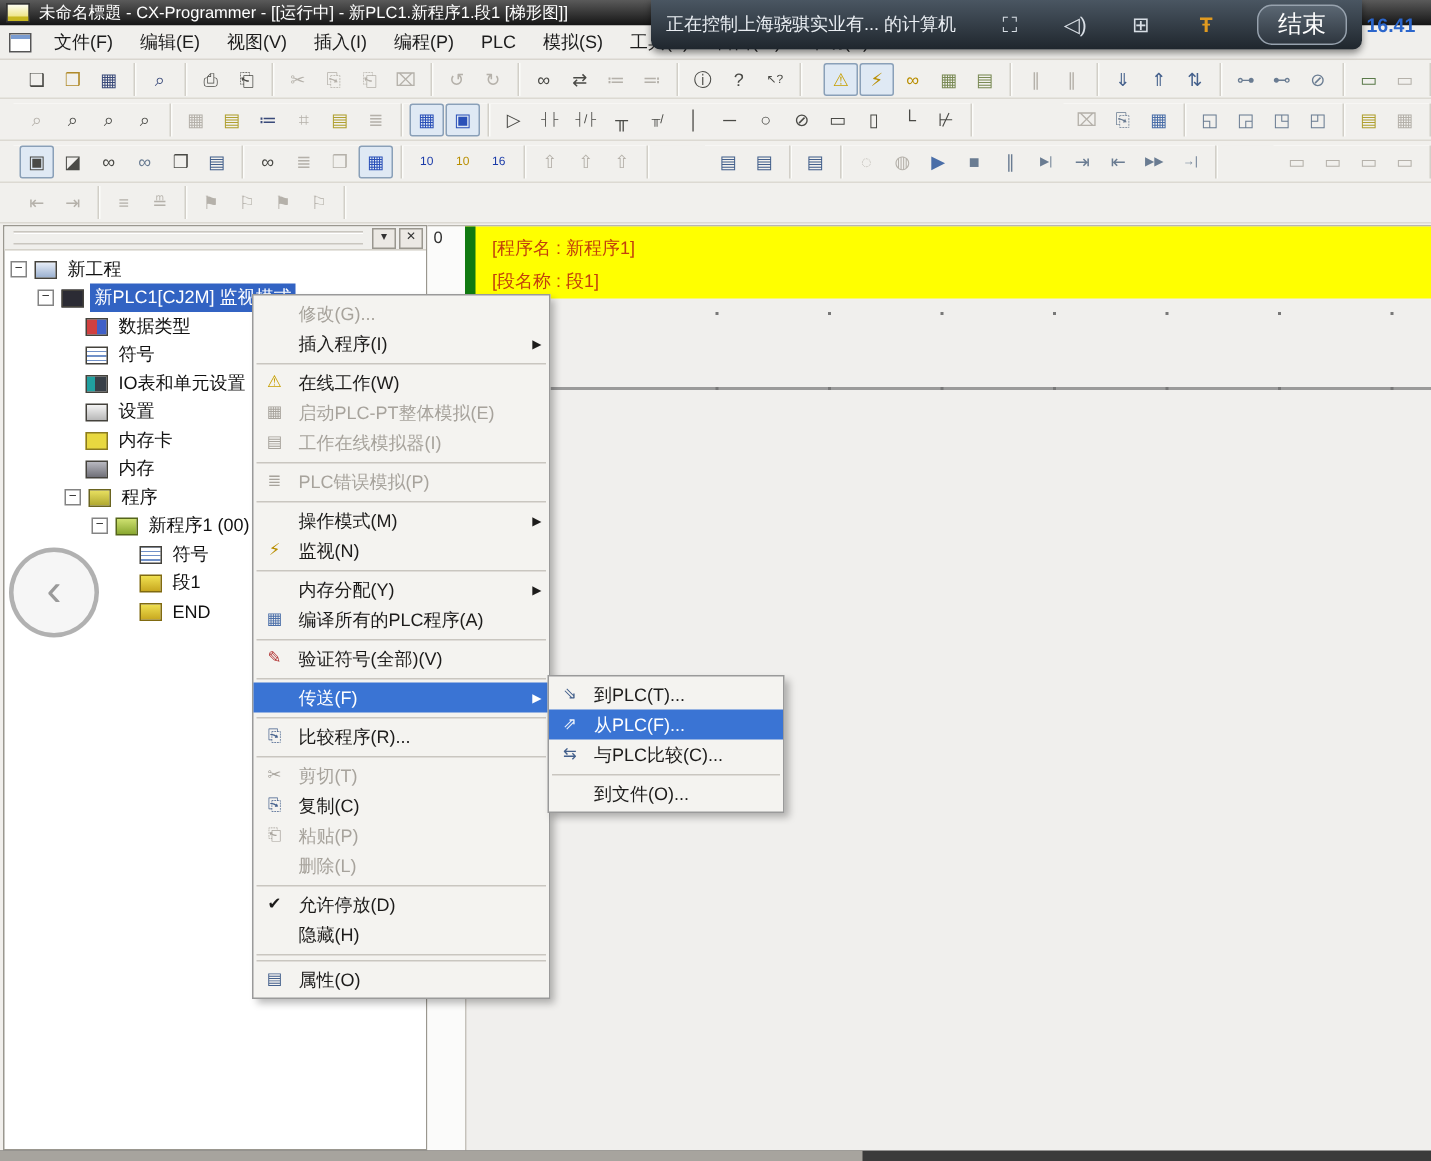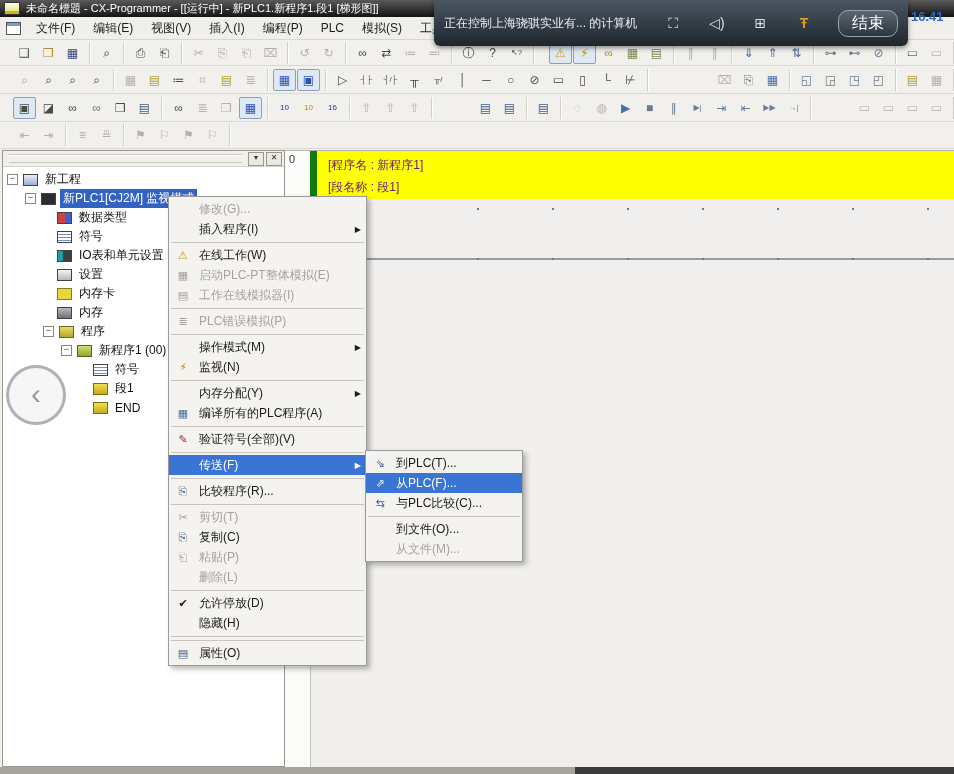--- a/index.html
+++ b/index.html
@@ -21,21 +21,21 @@
   .tbrow{position:absolute;left:0;width:100%;background:#f1f0ed;border-bottom:1px solid #dcd9d2;
     display:flex;align-items:center;padding-left:8px;box-sizing:border-box;}
   #tbrow1{top:40px;height:26px;}#tbrow2{top:66px;height:28px;}#tbrow3{top:94px;height:28px;}#tbrow4{top:122px;height:27px;}
   .tb-group{display:flex;align-items:center;gap:1px;padding:0 5px;border-right:1px solid #d2cfc8;box-shadow:1px 0 0 #fcfcfa;}
   .tb-spacer{flex:1;}
   .tb-ic{width:21px;height:20px;display:flex;align-items:center;justify-content:center;
     font-size:12px;color:#4a4a46;border:1px solid transparent;flex:none;line-height:1;}
   .tb-ic.dis{color:#b5b1aa !important;}
   .tb-ic.pressed{border:1px solid #8aa0b8;background:#dfe9f4;border-radius:2px;}
   
-  .remotebar{position:absolute;left:434px;top:0;width:474px;height:46px;z-index:60;
+  .remotebar{position:absolute;left:434px;top:0;width:474px;height:33px;z-index:60;
     background:linear-gradient(#4a5662,#1f262d);border-radius:0 0 6px 6px;
     box-shadow:0 2px 5px rgba(0,0,0,.45);display:flex;align-items:center;
     color:#e9edf2;font-size:12px;padding:0 10px;box-sizing:border-box;gap:0;}
   .remotebar .rtext{white-space:nowrap;margin-right:14px;}
   .ric{width:34px;text-align:center;font-size:14px;color:#d8dee5;flex:none;}
   .endbtn{margin-left:12px;padding:2px 13px;border:1px solid #97a2ae;border-radius:10px;
     background:linear-gradient(#5b6773,#2e363f);color:#fff;font-size:16px;white-space:nowrap;}
   .cornertext{position:absolute;left:911px;top:9px;color:#2b66cc;font-size:13px;font-weight:bold;z-index:55;}
   
   .leftpanel{position:absolute;left:2px;top:150px;width:283px;height:617px;background:#fff;
@@ -67,21 +67,21 @@
   .i-prog1{background:linear-gradient(#cde070,#8aa830);border-color:#55651a;}
   .i-sec,.i-end{background:linear-gradient(#f0e050,#c8a820);border-color:#806a10;}
   .i-fb{background:#404048;}
   
   .ladder{position:absolute;left:285px;top:150px;width:669px;height:617px;background:#f0efed;
     border-top:1px solid #b8b5ae;box-sizing:border-box;}
   .rungmargin{position:absolute;left:0;top:0;width:25px;height:100%;background:#fbfbfa;border-right:1px solid #c5c2bb;}
   .rungnum{position:absolute;left:4px;top:2px;font-size:11px;color:#333;}
   .banner{position:absolute;left:25px;top:0;right:0;height:48px;background:#ffff00;}
   .greenbar{position:absolute;left:0;top:0;width:7px;height:48px;background:#117a11;}
-  .bline{position:absolute;left:18px;font-size:12px;color:#701a75;white-space:nowrap;}
+  .bline{position:absolute;left:18px;font-size:12px;color:#c2410c;white-space:nowrap;}
   .busbar{position:absolute;left:25px;top:48px;width:2px;height:60px;background:#8a8a8a;}
   .rungwire{position:absolute;left:0;top:107px;width:100%;height:2px;background:#9a9a9a;}
   .cursorcell{position:absolute;left:3px;top:51px;width:70px;height:78px;border:2px dashed #a9a9a9;box-sizing:border-box;}
   .dot{position:absolute;width:2px;height:2px;background:#787878;}
   
   .ctx{position:absolute;background:#f4f3f0;border:1px solid #9a9a9a;box-shadow:3px 3px 5px rgba(0,0,0,.28);
     padding:2px 0;z-index:40;font-size:12px;}
   #context-menu{left:168px;top:196px;width:197px;}
   #transfer-submenu{left:365px;top:450px;width:156px;z-index:45;}
   .mi{height:20px;display:flex;align-items:center;color:#1c1b1a;position:relative;padding-left:30px;padding-right:16px;box-sizing:border-box;}
@@ -525,23 +525,20 @@
         <span class="mlabel">从PLC(F)...</span>
       </div>
       <div class="mi">
         <span class="ic" style="color: rgb(68, 96, 140);">⇆</span>
         <span class="mlabel">与PLC比较(C)...</span>
       </div>
       <div class="msep"></div>
       <div class="mi">
         <span class="mlabel">到文件(O)...</span>
       </div>
-      <div class="mi dis">
-        <span class="mlabel">从文件(M)...</span>
-      </div>
     </div>
 
   <div class="remotebar">
     <span class="rtext">正在控制上海骁骐实业有... 的计算机</span>
     <span id="remote-icons" style="display:flex;flex:1;justify-content:space-around;">
         <span class="ric">⛶</span>
         <span class="ric">◁)</span>
         <span class="ric">⊞</span>
         <span class="ric" style="color: rgb(224, 154, 32); font-weight: bold;">Ŧ</span>
       </span>

